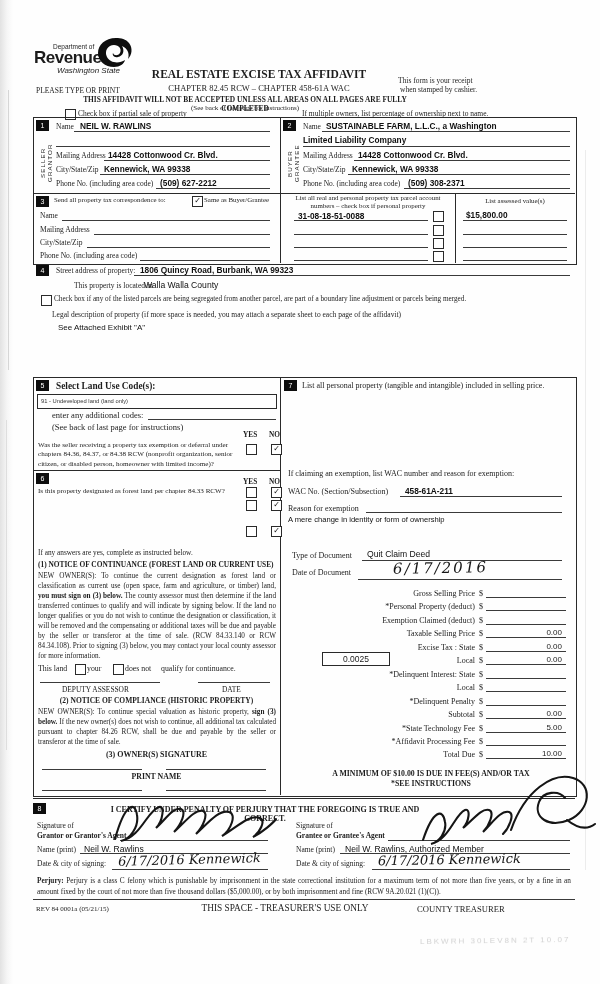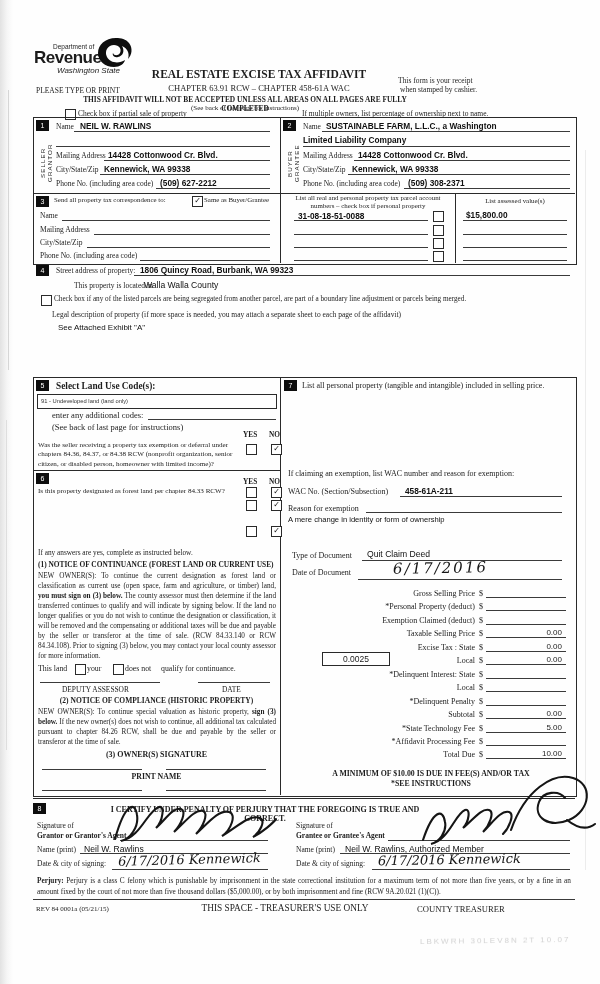--- a/index.html
+++ b/index.html
@@ -43,21 +43,21 @@
 
   <div class="abs san" style="left:53px;top:43px;font-size:6.5px;">Department of</div>
   <div class="abs san b" style="left:34px;top:48px;font-size:17px;letter-spacing:-0.5px;">Revenue</div>
   <div class="abs san i" style="left:57px;top:66px;font-size:8px;">Washington State</div>
   <svg class="abs" style="left:97px;top:37px;" width="36" height="31" viewBox="0 0 36 31">
     <path d="M19,1 C8,1 1,8 1,16 C1,24 8,30 17,30 C23,30 27,27 28,23 C22,27 13,26 10,20 C7,14 11,8 17,8 C22,8 25,12 23,16 C21,19 17,19 16,16 C15,18 17,21 21,20 C26,19 28,14 25,9 C30,11 33,16 31,22 C35,18 36,11 32,6 C29,2 24,1 19,1 Z" fill="#0e0e0e"></path>
   </svg>
   <div class="abs ser lbl" style="left:36px;top:86px;">PLEASE TYPE OR PRINT</div>
 
   <div class="abs ser b c" style="left:125px;top:68px;width:268px;font-size:11.5px;">REAL ESTATE EXCISE TAX AFFIDAVIT</div>
-  <div class="abs ser c" style="left:125px;top:83px;width:268px;font-size:8.5px;">CHAPTER 63.91 RCW – CHAPTER 458-61A WAC</div>
+  <div class="abs ser c" style="left:125px;top:83px;width:268px;font-size:8.5px;">CHAPTER 82.45 RCW – CHAPTER 458-61A WAC</div>
 
   <div class="abs ser" style="left:398px;top:76px;font-size:7.5px;">This form is your receipt</div>
   <div class="abs ser" style="left:400px;top:85px;font-size:7.5px;">when stamped by cashier.</div>
 
   <div class="abs ser b c" style="left:60px;top:95px;width:370px;font-size:7.4px;">THIS AFFIDAVIT WILL NOT BE ACCEPTED UNLESS ALL AREAS ON ALL PAGES ARE FULLY COMPLETED</div>
   <div class="abs ser c" style="left:60px;top:104px;width:370px;font-size:7px;">(See back of last page for instructions)</div>
 
   <span class="cb" style="left:65px;top:109px;"></span>
   <div class="abs ser lbl" style="left:78px;top:109px;">Check box if partial sale of property</div>
   <div class="abs ser lbl" style="left:302px;top:109px;">If multiple owners, list percentage of ownership next to name.</div>

